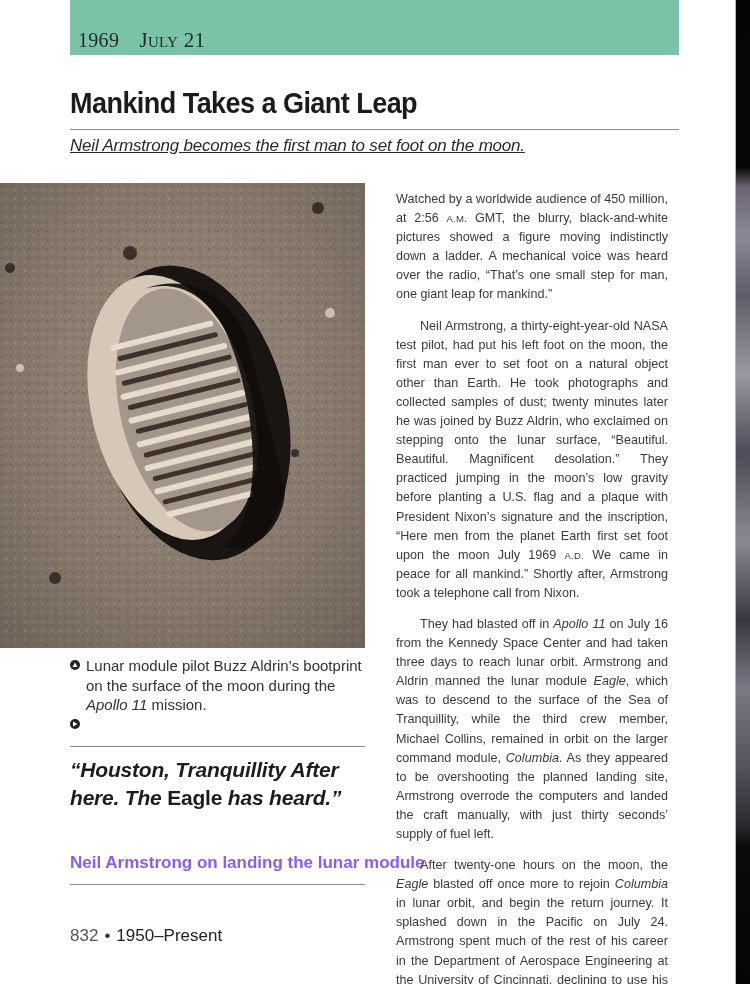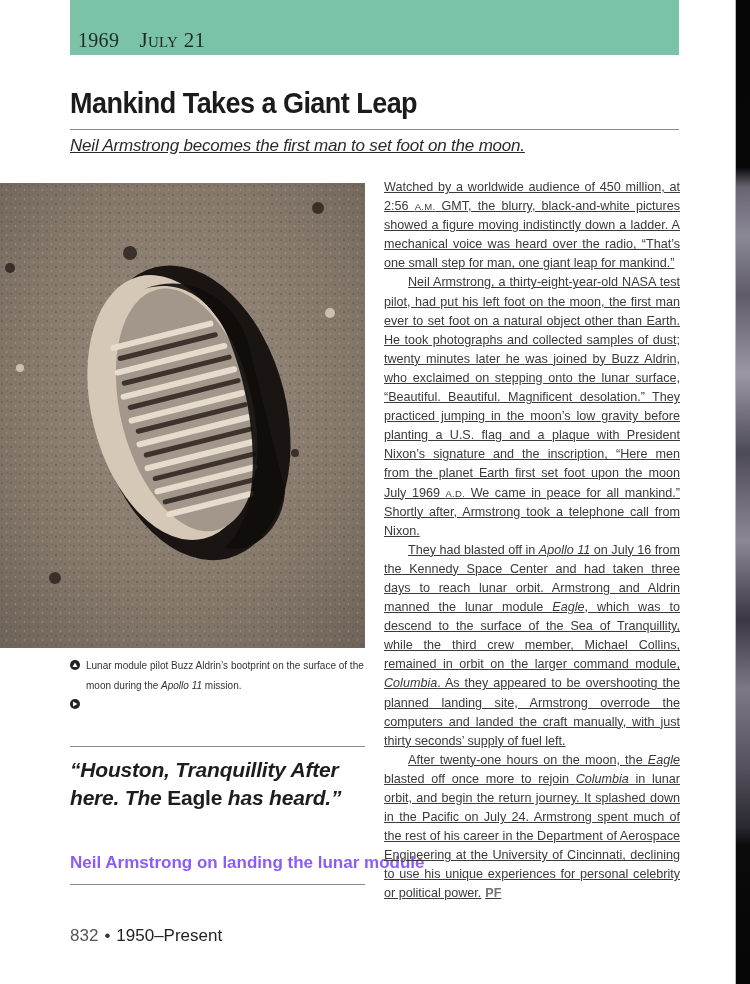--- a/index.html
+++ b/index.html
@@ -32,21 +32,21 @@
       position: absolute; left: 70px; top: 136px;
       font-style: italic; font-size: 17px; color: #2a2a2a; letter-spacing: -0.2px; text-decoration: underline;
     }
     .photo {
       position: absolute; left: 0; top: 183px; width: 365px; height: 465px;
       overflow: hidden; background: #8a7c6e;
     }
     .photo svg { display: block; }
     .captions {
       position: absolute; left: 70px; top: 656px; width: 295px;
-      font-size: 10px; line-height: 19.5px; color: #333;
+      font-size: 15px; line-height: 19.5px; color: #333;
     }
     .caption { position: relative; padding-left: 16px; }
     .caption .cap-icon {
       position: absolute; left: 0; top: 4px; width: 10px; height: 10px;
       border-radius: 50%; background: #222;
       display: flex; align-items: center; justify-content: center;
     }
     .caption .cap-icon svg { display: block; }
     .quote-rule { position: absolute; left: 70px; width: 295px; height: 1px; background: #8a8a8a; }
     .quote {
@@ -56,21 +56,21 @@
     }
     .quote .upright { font-style: normal; }
     .quote-attrib {
       position: absolute; left: 70px; top: 853px;
       font-size: 17px; font-weight: bold; color: #8b5cf6;
     }
     .body-text {
       position: absolute; left: 384px; top: 178px; width: 296px;
       font-size: 12.6px; line-height: 19.1px; color: #3a3a3a; text-align: justify;
     }
-    .body-text p { margin: 0; text-indent: 24px; text-decoration: underline; }
+    .body-text p { margin: 12px; text-indent: 24px; }
     .body-text p:first-child { text-indent: 0; }
     .body-text .sc { font-size: 9.5px; letter-spacing: 0.3px; }
     .body-text .author { font-weight: bold; color: #737373; margin-left: 4px; }
     .footer {
       position: absolute; left: 70px; top: 926px; font-size: 17px; color: #333;
     }
     .footer .pageno { color: #555; }
     .footer .sep { margin: 0 6px; }
     .footer .section { color: #222; }
     .side-strip {

